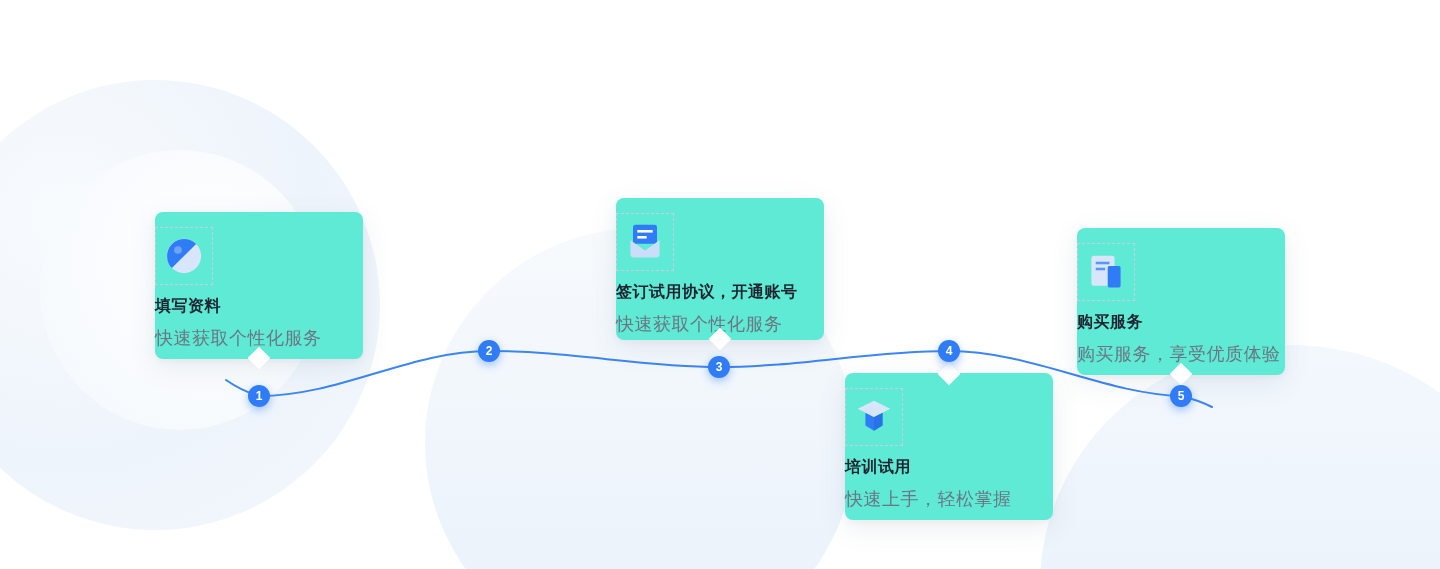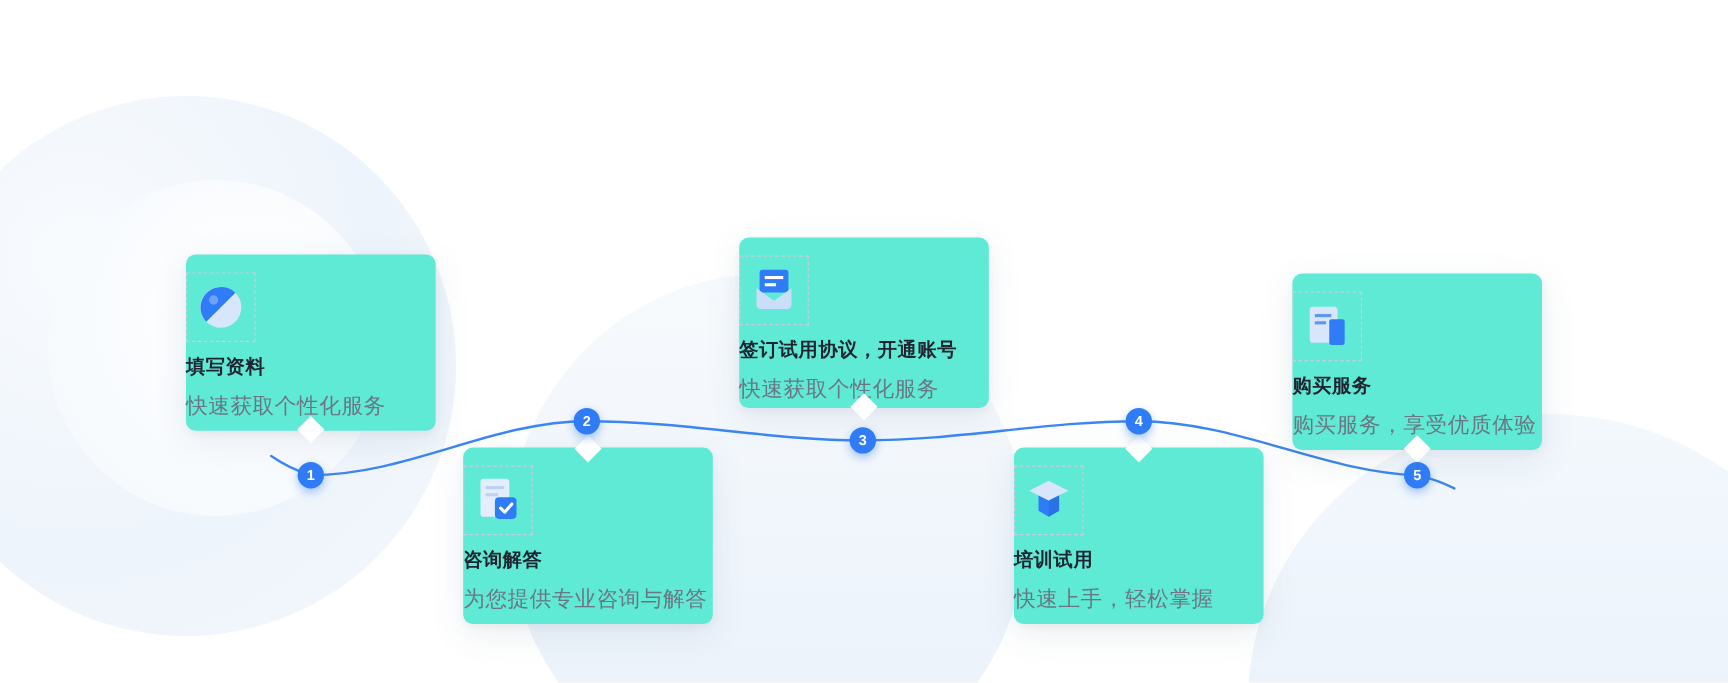--- a/index.html
+++ b/index.html
@@ -143,34 +143,20 @@
         <circle cx="28" cy="28" r="20" fill="#D7E6FB"></circle>
         <path d="M 13.86 42.14 A 20 20 0 0 1 42.14 13.86 Z" fill="#2F7CF6"></path>
         <circle cx="21" cy="21" r="4.5" fill="#6FA3F8"></circle>
       </svg>
     </div>
     <div class="step-title">填写资料</div>
     <div class="step-subtitle">快速获取个性化服务</div>
     <div class="notch"></div>
   </div>
 
-  <div class="step-card pos-2 notch-top">
-    <div class="icon-box">
-      <svg width="48" height="48" viewBox="0 0 56 56">
-        <rect x="11" y="7" width="28" height="37" rx="3" fill="#E4EDFB"></rect>
-        <rect x="16" y="14" width="18" height="3" fill="#BBD2F6"></rect>
-        <rect x="16" y="21" width="12" height="3" fill="#BBD2F6"></rect>
-        <rect x="25" y="25" width="21" height="21" rx="4" fill="#2F7CF6"></rect>
-        <path d="M30.5 35.5 L34.5 39.5 L41.5 31.5" fill="none" stroke="#ffffff" stroke-width="3" stroke-linecap="round" stroke-linejoin="round"></path>
-      </svg>
-    </div>
-    <div class="step-title">咨询解答</div>
-    <div class="step-subtitle">为您提供专业咨询与解答</div>
-    <div class="notch"></div>
-  </div>
 
   <div class="step-card pos-3 notch-bottom">
     <div class="icon-box">
       <svg width="48" height="48" viewBox="0 0 56 56">
         <rect x="14" y="8" width="28" height="22" rx="3" fill="#2F7CF6"></rect>
         <rect x="19" y="14" width="18" height="3" fill="#ffffff"></rect>
         <rect x="19" y="21" width="11" height="3" fill="#ffffff"></rect>
         <path d="M11 26 L28 38 L45 26 L45 42 Q45 46 41 46 L15 46 Q11 46 11 42 Z" fill="#CBDEF9"></path>
       </svg>
     </div>

